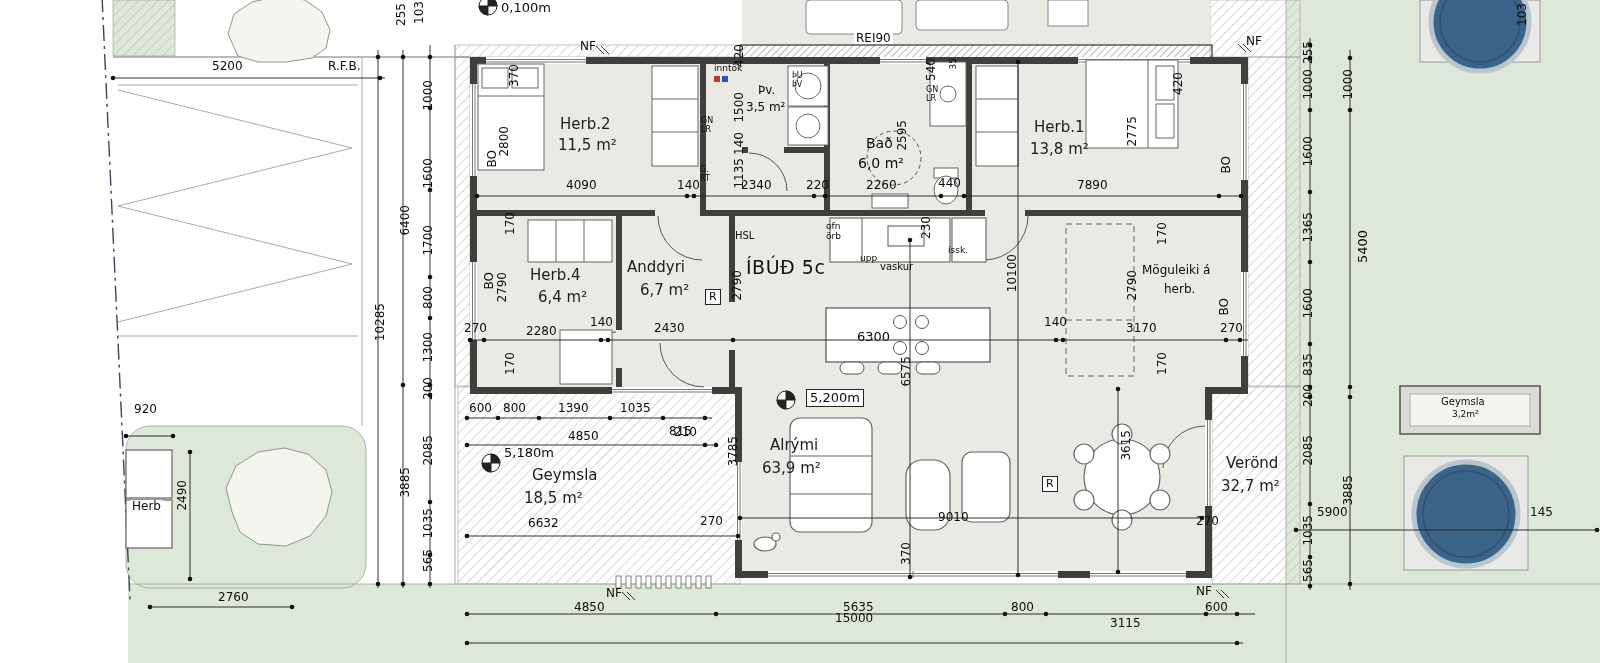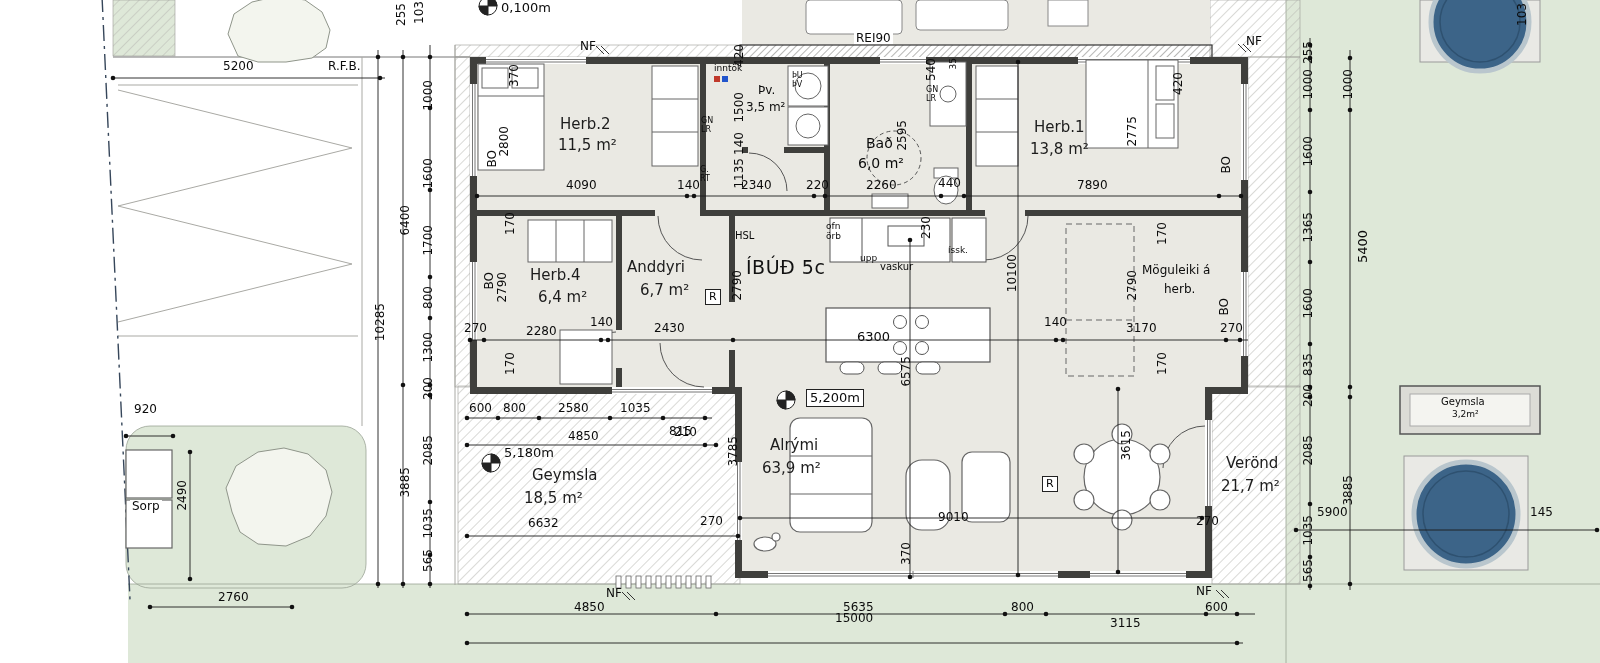--- a/index.html
+++ b/index.html
@@ -389,28 +389,28 @@
         <line x1="601" y1="46" x2="609" y2="54"></line>
     <line x1="1238" y1="44" x2="1246" y2="52"></line>
         <line x1="1243" y1="44" x2="1251" y2="52"></line>
     <line x1="622" y1="592" x2="630" y2="600"></line>
         <line x1="627" y1="592" x2="635" y2="600"></line>
     <line x1="1216" y1="590" x2="1224" y2="598"></line>
         <line x1="1221" y1="590" x2="1229" y2="598"></line>
   </g>
 </svg>
 
-<span class="t" style="left:223px;top:60px">5200</span>
+<span class="t" style="left:212px;top:60px">5200</span>
 <span class="t" style="left:328px;top:60px">R.F.B.</span>
 <span class="t" style="left:134px;top:403px">920</span>
 <span class="t v" style="left:176px;top:480px">2490</span>
 <span class="t" style="left:218px;top:591px">2760</span>
 <span class="t" style="left:1317px;top:506px">5900</span>
 <span class="t" style="left:1530px;top:506px">145</span>
-<span class="t wbg" style="left:130px;top:500px">Sorp</span>
+<span class="t wbg" style="left:130px;top:500px">Herb</span>
 
 <span class="t v" style="left:395px;top:3px">255</span>
 <span class="t v" style="left:413px;top:1px">103</span>
 <span class="t v" style="left:1516px;top:3px">103</span>
 
 <span class="t v" style="left:374px;top:303px">10285</span>
 <span class="t v" style="left:399px;top:205px">6400</span>
 <span class="t v" style="left:399px;top:467px">3885</span>
 <span class="t v" style="left:422px;top:80px">1000</span>
 <span class="t v" style="left:422px;top:158px">1600</span>
@@ -479,21 +479,21 @@
 <span class="t" style="left:526px;top:325px">2280</span>
 <span class="t" style="left:590px;top:316px">140</span>
 <span class="t" style="left:654px;top:322px">2430</span>
 <span class="t s13" style="left:857px;top:330px">6300</span>
 <span class="t" style="left:1044px;top:316px">140</span>
 <span class="t" style="left:1126px;top:322px">3170</span>
 <span class="t" style="left:1220px;top:322px">270</span>
 
 <span class="t" style="left:469px;top:402px">600</span>
 <span class="t" style="left:503px;top:402px">800</span>
-<span class="t" style="left:558px;top:402px">2580</span>
+<span class="t" style="left:558px;top:402px">1390</span>
 <span class="t" style="left:620px;top:402px">1035</span>
 <span class="t" style="left:669px;top:425px">815</span>
 <span class="t" style="left:568px;top:430px">4850</span>
 <span class="t" style="left:674px;top:426px">210</span>
 <span class="t" style="left:528px;top:517px">6632</span>
 <span class="t v" style="left:727px;top:436px">3785</span>
 <span class="t s13" style="left:504px;top:446px">5,180m</span>
 
 <span class="t box s13" style="left:806px;top:389px">5,200m</span>
 <span class="t v" style="left:900px;top:356px">6575</span>
@@ -525,21 +525,21 @@
 <span class="t room" style="left:627px;top:260px">Anddyri</span>
 <span class="t room" style="left:640px;top:283px">6,7 m²</span>
 <span class="t unit" style="left:746px;top:258px">ÍBÚÐ 5c</span>
 <span class="t" style="left:1142px;top:264px">Möguleiki á</span>
 <span class="t" style="left:1164px;top:283px">herb.</span>
 <span class="t room" style="left:770px;top:438px">Alrými</span>
 <span class="t room" style="left:762px;top:461px">63,9 m²</span>
 <span class="t room" style="left:532px;top:468px">Geymsla</span>
 <span class="t room" style="left:524px;top:491px">18,5 m²</span>
 <span class="t room" style="left:1226px;top:456px">Verönd</span>
-<span class="t room" style="left:1221px;top:479px">21,7 m²</span>
+<span class="t room" style="left:1221px;top:479px">32,7 m²</span>
 <span class="t s10" style="left:1441px;top:397px">Geymsla</span>
 <span class="t s9" style="left:1452px;top:410px">3,2m²</span>
 
 <span class="t s9" style="left:714px;top:64px">inntök</span>
 <span class="t s8" style="left:701px;top:117px">GN</span>
 <span class="t s8" style="left:701px;top:126px">LR</span>
 <span class="t s8" style="left:792px;top:72px">ÞU</span>
 <span class="t s8" style="left:792px;top:81px">ÞV</span>
 <span class="t s8" style="left:926px;top:86px">GN</span>
 <span class="t s8" style="left:926px;top:95px">LR</span>

